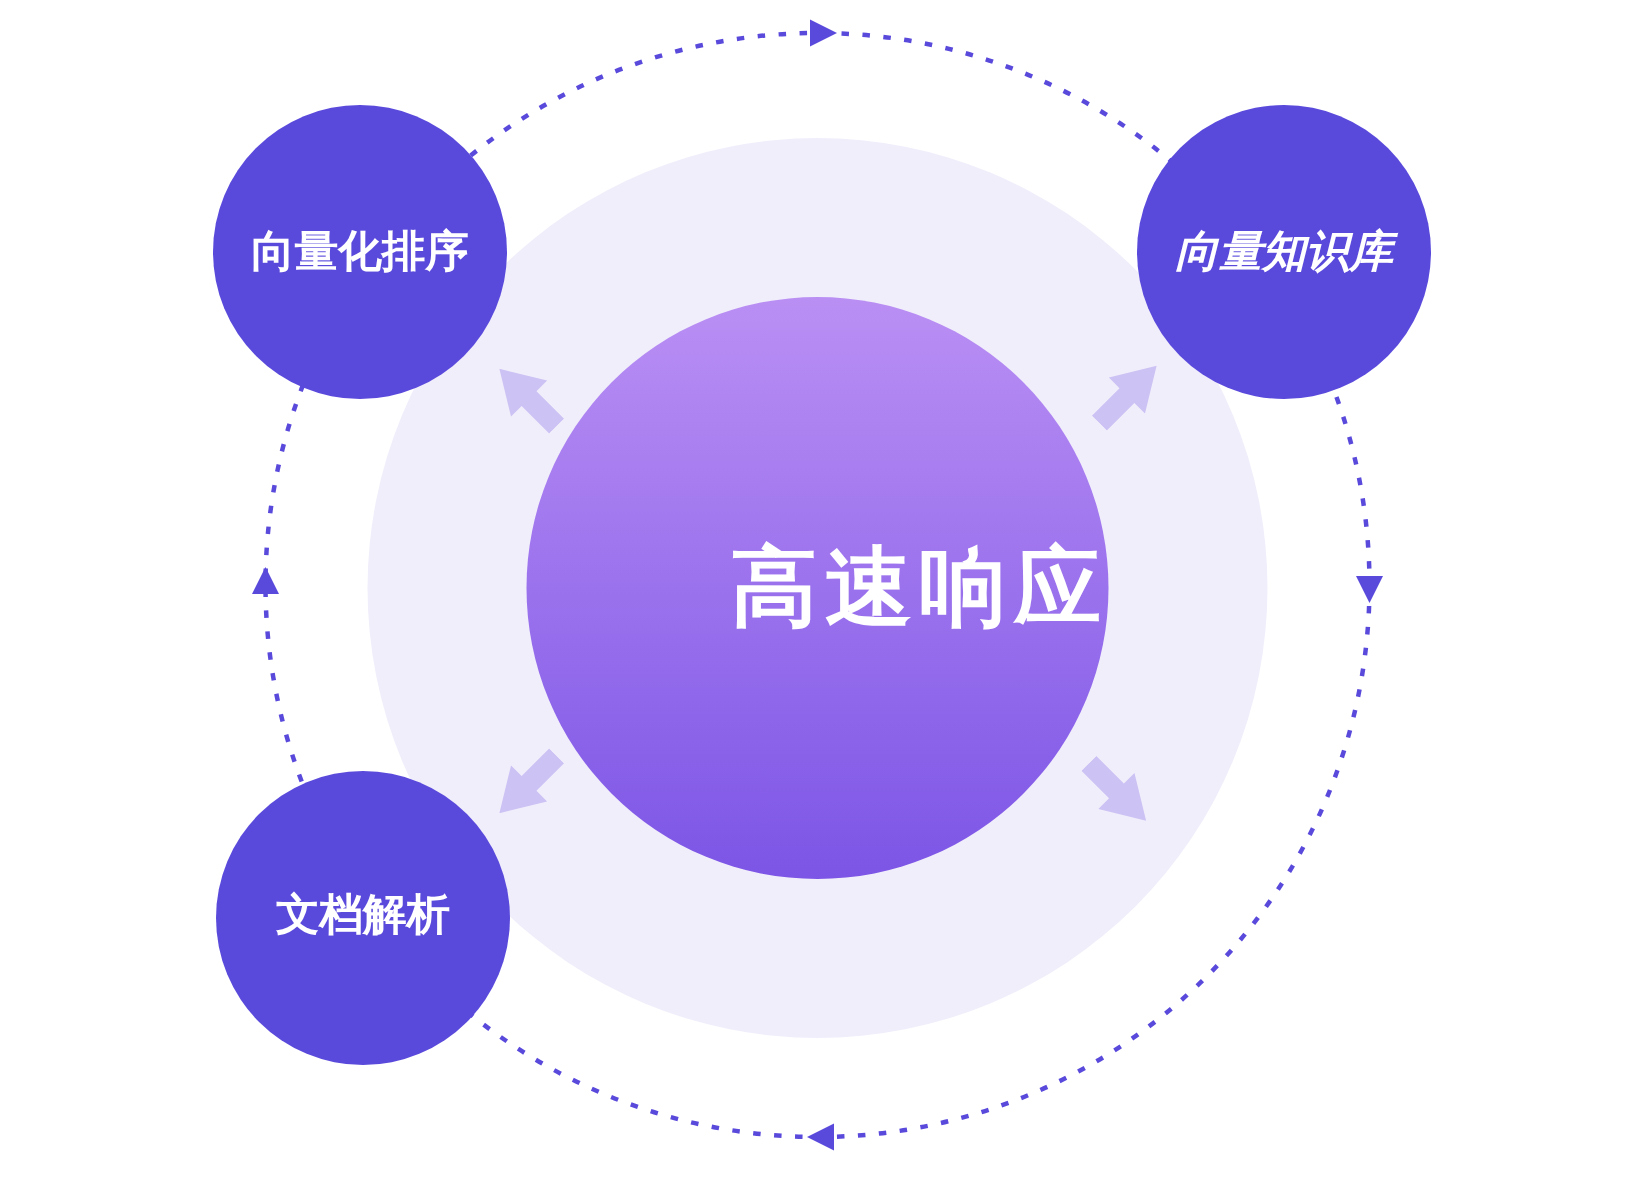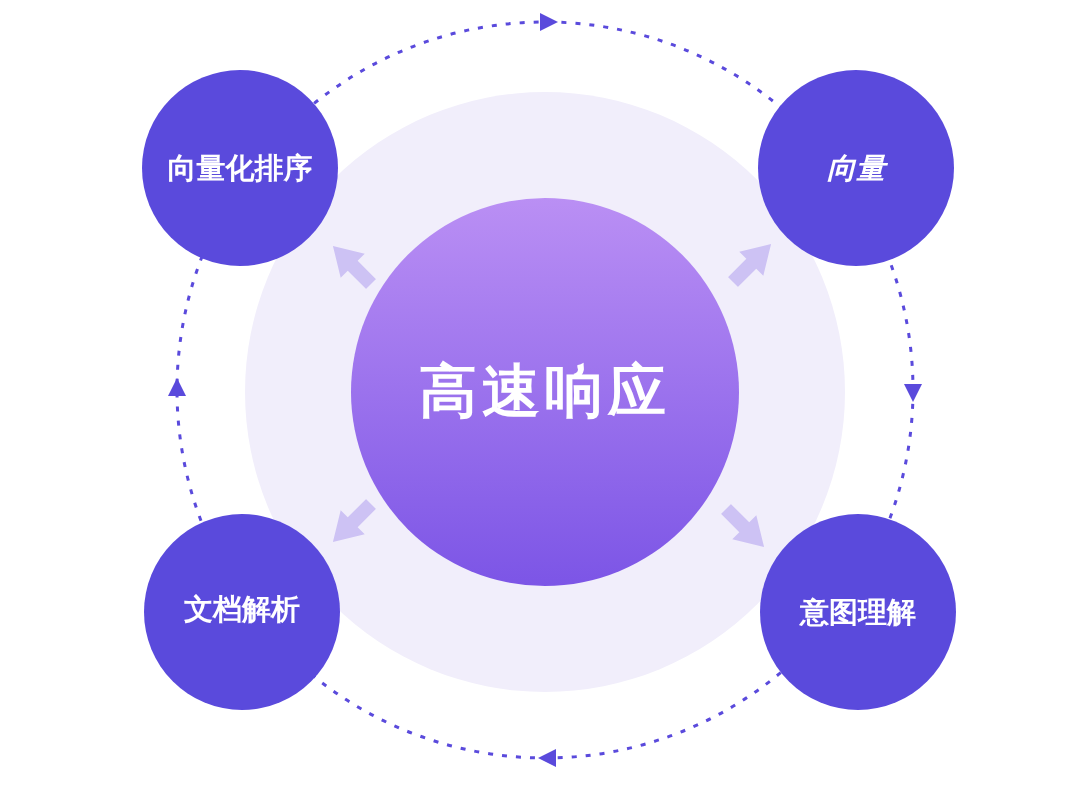--- a/index.html
+++ b/index.html
@@ -26,21 +26,21 @@
   .halo {
     position: absolute; left: 245px; top: 92px;
     width: 600px; height: 600px; border-radius: 50%;
     background: var(--halo);
   }
 
   .center-circle {
     position: absolute; left: 351px; top: 198px;
     width: 388px; height: 388px; border-radius: 50%;
     background: linear-gradient(180deg, var(--center-gradient-start) 0%, var(--center-gradient-end) 100%);
-    display: flex; align-items: center; justify-content: center;
+    display: flex; align-items: center; justify-content: flex-end;
   }
   .center-label {
     color: var(--text); font-size: 58px; font-weight: 700; letter-spacing: 5px;
     white-space: nowrap;
   }
 
   .node {
     position: absolute; width: 196px; height: 196px; border-radius: 50%;
     background: var(--node);
     display: flex; flex-direction: row; align-items: center; justify-content: center;
@@ -99,25 +99,22 @@
     <span class="center-label">高速响应</span>
   </div>
 
   <div class="node node-tl">
     <span class="node-line">向量化</span>
     <span class="node-line">排序</span>
   </div>
 
   <div class="node node-tr">
     <span class="node-line">向量</span>
+    <span class="node-line">知识库</span>
   </div>
 
   <div class="node node-bl">
     <span class="node-line">文档解析</span>
     <span class="node-line"></span>
   </div>
 
-  <div class="node node-br">
-    <span class="node-line">意图理解</span>
-    <span class="node-line"></span>
-  </div>
 
 </div>
 
 </body></html>

